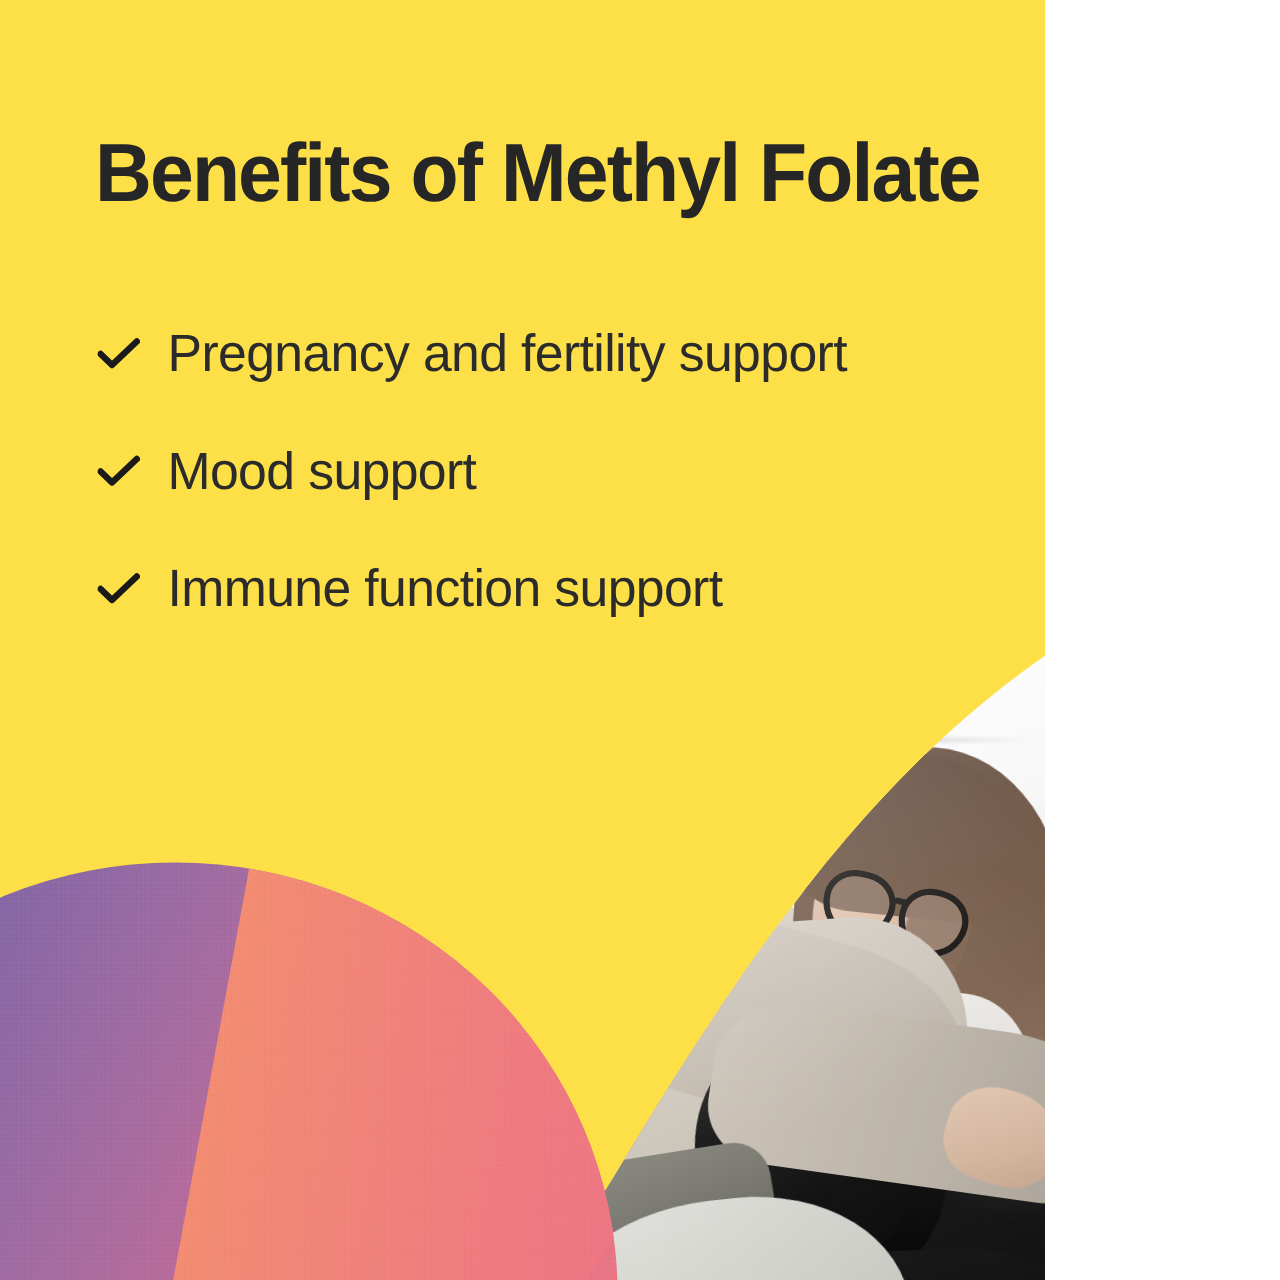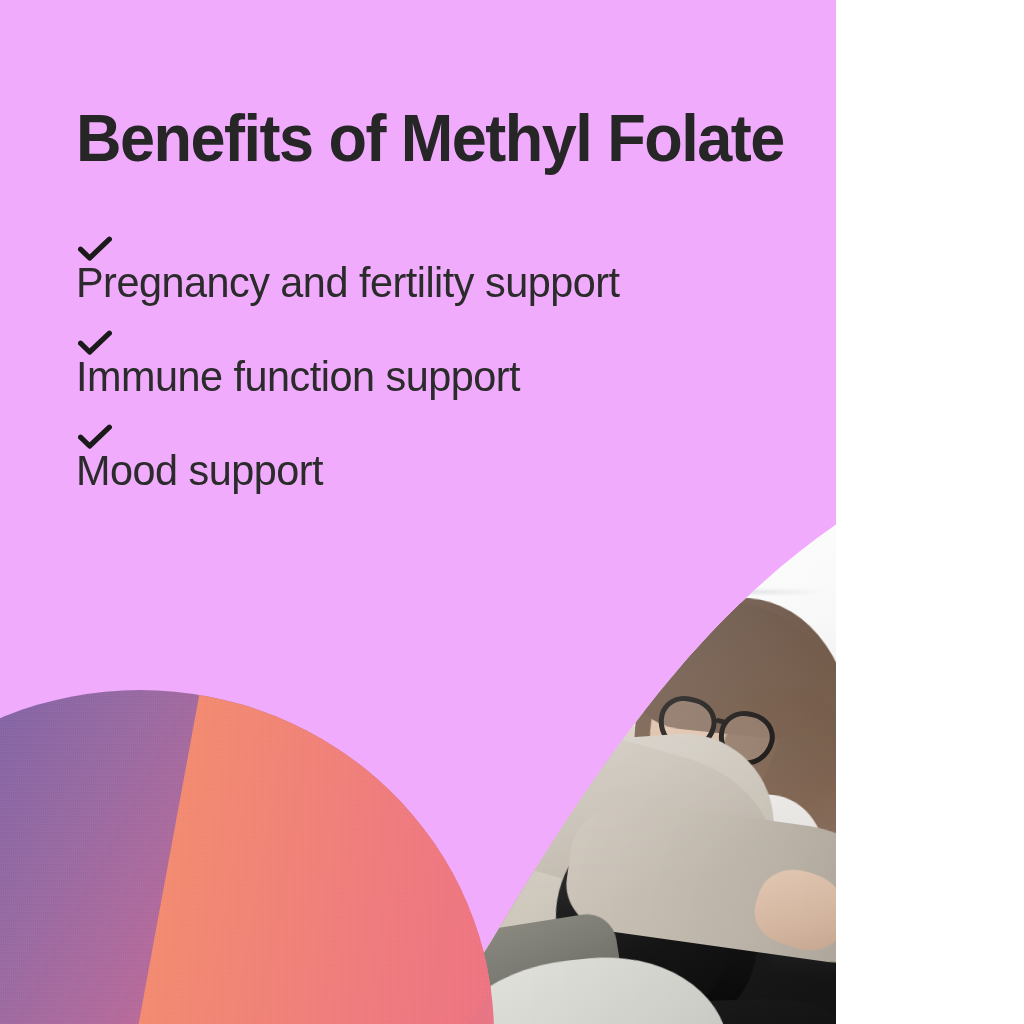--- a/index.html
+++ b/index.html
@@ -8,21 +8,21 @@
   html, body {
     width:1024px; height:1024px;
     background:#ffffff;
     font-family:"Liberation Sans", sans-serif;
     overflow:hidden;
   }
 
   #canvas {
     position:relative;
     width:836px; height:1024px;
-    background:#f0abfc;
+    background:#fde047;
     overflow:hidden;
   }
 
   
   #headline {
     position:absolute;
     left:76px; top:104px;
     width:880px;
     font-size:66px;
     font-weight:700;
@@ -38,22 +38,22 @@
   #benefits-list {
     position:absolute;
     left:76px; top:236px;
     width:900px;
     list-style:none;
     z-index:40;
   }
 
   .benefit-item {
     display:flex;
+    align-items:center;
     height:94px;
-    flex-direction:column;
   }
 
   .check-icon {
     flex:0 0 auto;
     width:58px;
     display:flex;
     align-items:center;
     justify-content:flex-start;
     padding-left:2px;
   }
@@ -469,28 +469,28 @@
       </span>
       <span class="benefit-label">Pregnancy and fertility support</span>
     </li>
 
     <li class="benefit-item">
       <span class="check-icon">
         <svg width="34" height="26" viewBox="0 0 34 26" aria-hidden="true">
           <path d="M2.5 13.2 L11.6 22.0 L31.4 3.2" fill="none" stroke="#1a1a1a" stroke-width="5.2" stroke-linecap="round" stroke-linejoin="round"></path>
         </svg>
       </span>
-      <span class="benefit-label">Immune function support</span>
+      <span class="benefit-label">Mood support</span>
     </li>
 
     <li class="benefit-item">
       <span class="check-icon">
         <svg width="34" height="26" viewBox="0 0 34 26" aria-hidden="true">
           <path d="M2.5 13.2 L11.6 22.0 L31.4 3.2" fill="none" stroke="#1a1a1a" stroke-width="5.2" stroke-linecap="round" stroke-linejoin="round"></path>
         </svg>
       </span>
-      <span class="benefit-label">Mood support</span>
+      <span class="benefit-label">Immune function support</span>
     </li>
 
 
   </ul>
 
 </div>
 
 </body></html>

